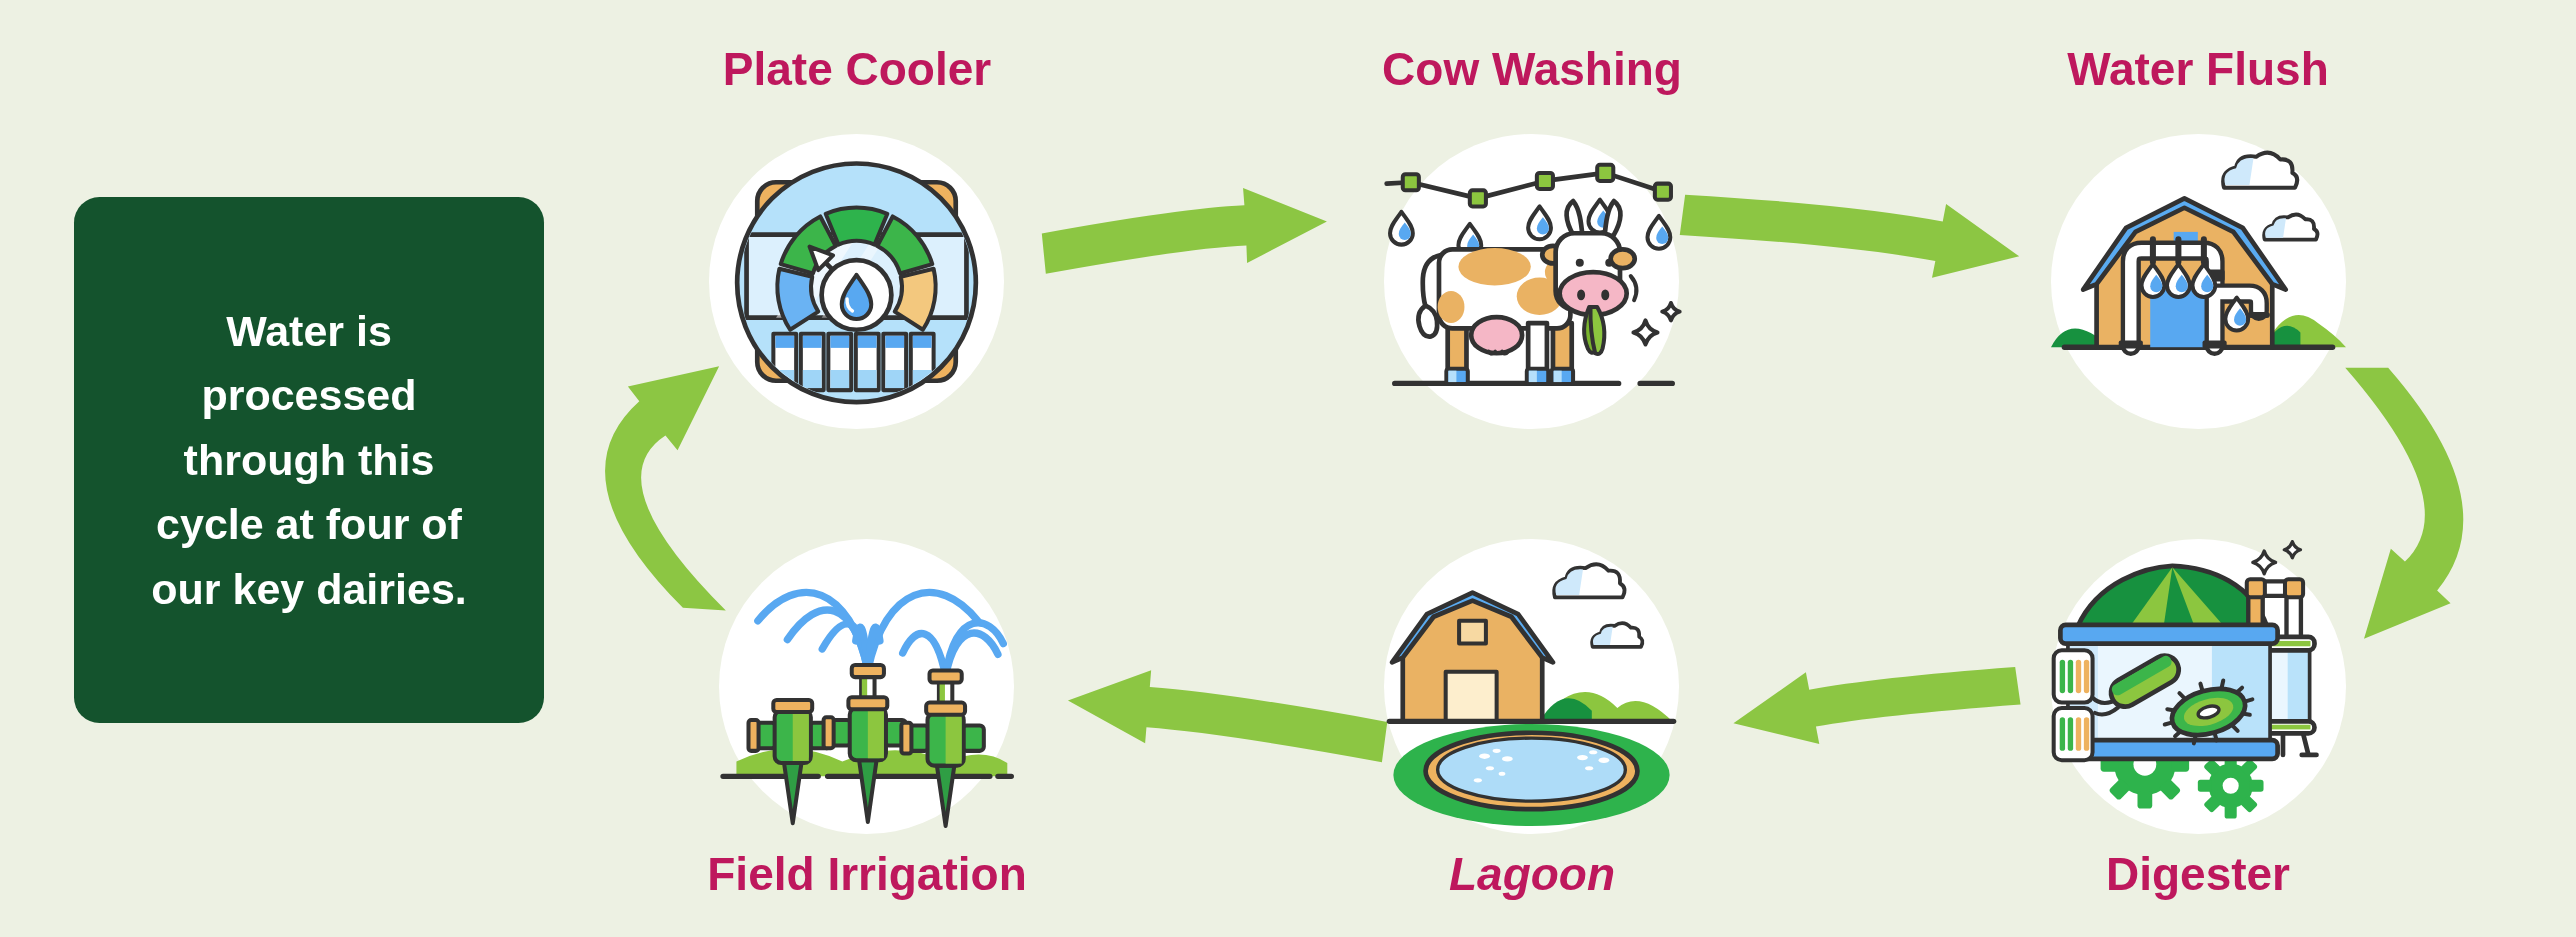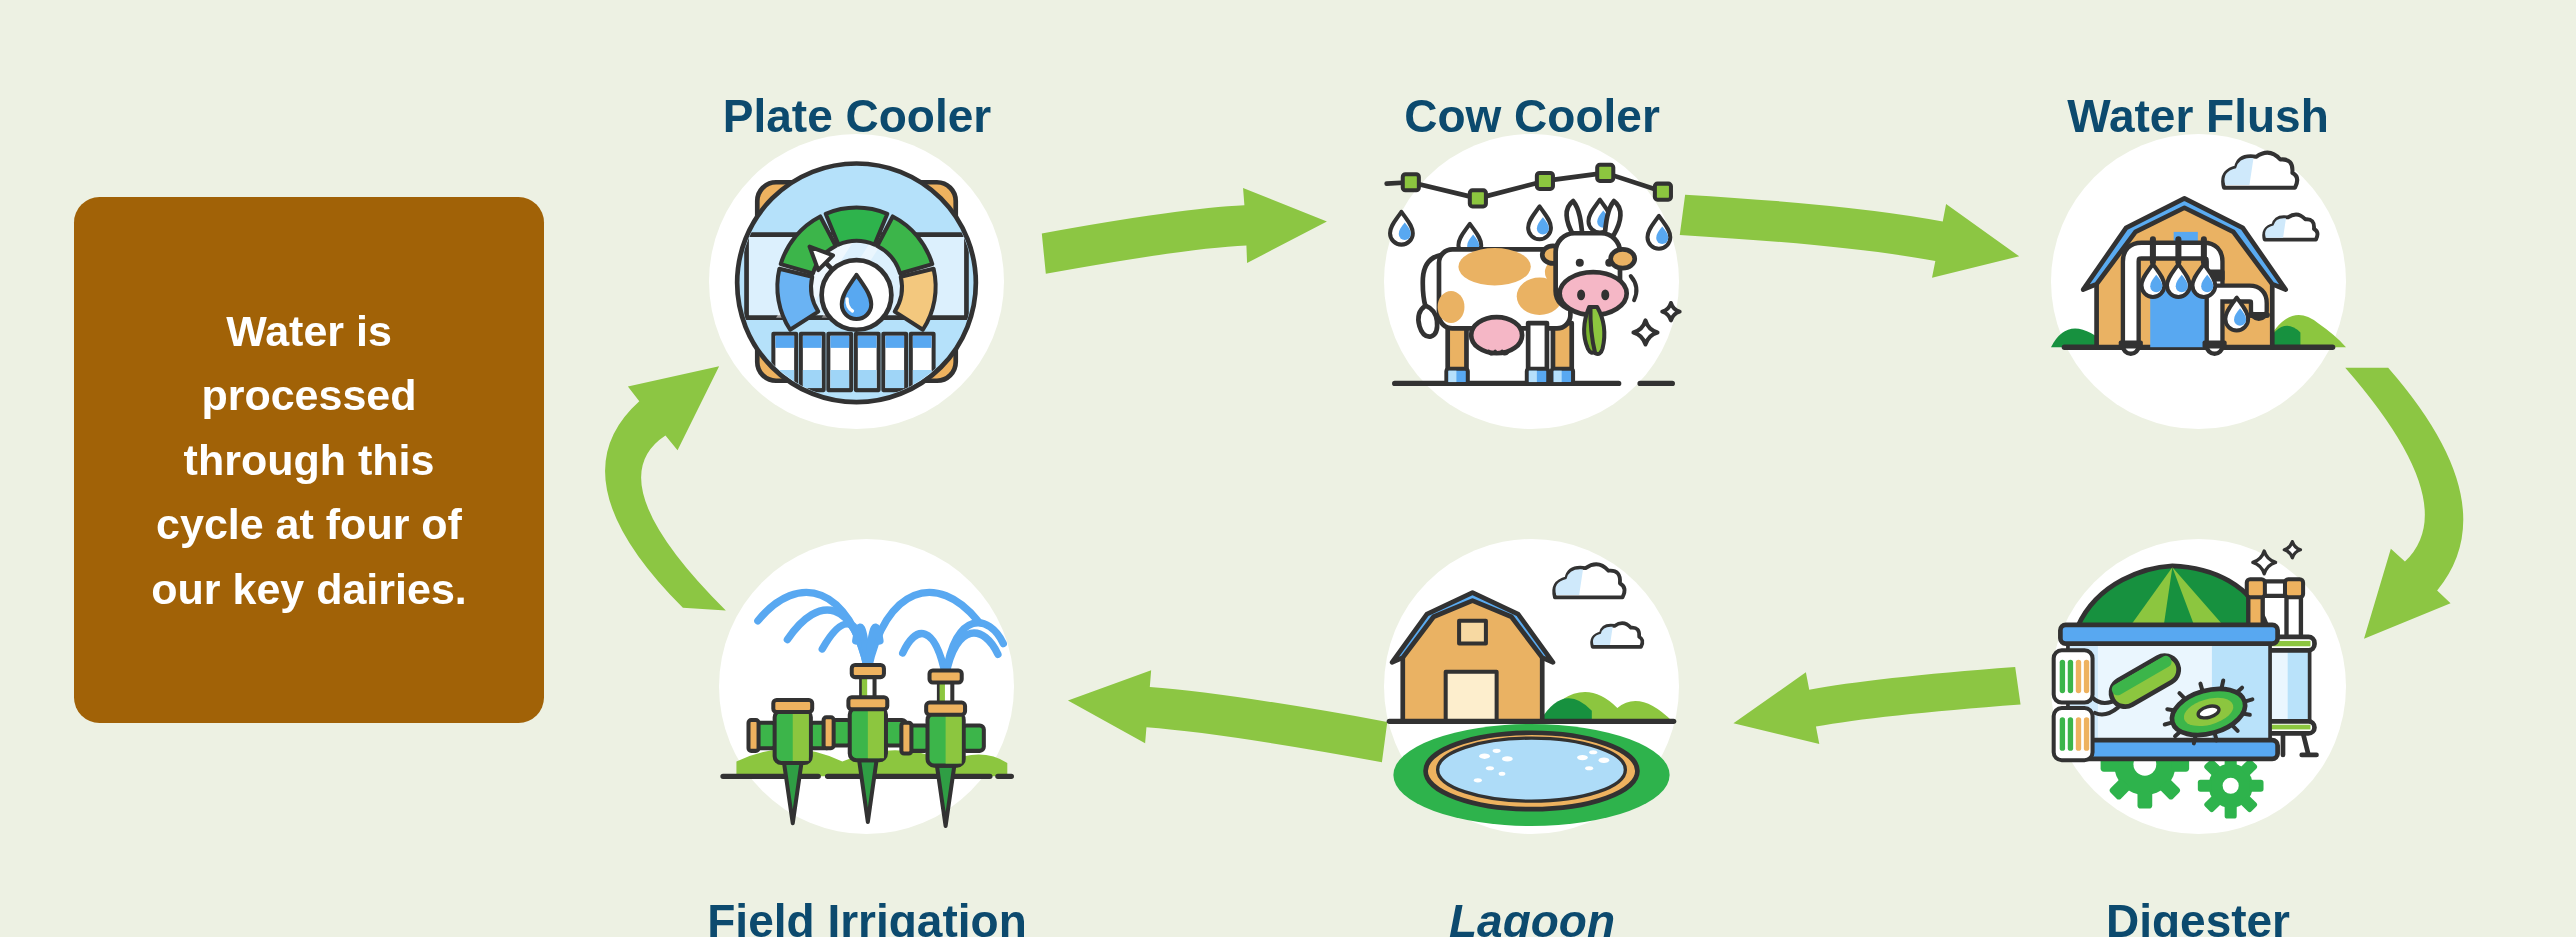--- a/index.html
+++ b/index.html
@@ -1,24 +1,24 @@
 <!DOCTYPE html>
 <html style="font-size:10.7px"><head>
 <meta charset="utf-8">
 <style>
   html,body{margin:0;padding:0;background:#edf1e3;}
   .canvas{position:relative;width:2576px;height:938px;background:#edf1e3;overflow:hidden;
           font-family:"Liberation Sans",sans-serif;}
   .flow{position:absolute;left:0;top:0;}
-  .caption{position:absolute;left:74px;top:197px;width:470px;height:526px;background:#a16207;
+  .caption{position:absolute;left:74px;top:197px;width:470px;height:526px;background:#14532d;
            border-radius:25.5px;display:flex;align-items:center;justify-content:center;}
   .caption p{width:330px;margin:0;text-align:center;color:#ffffff;font-weight:700;
              font-size:43px;line-height:1.5;}
   .station-label{position:absolute;width:604px;text-align:center;font-weight:700;
-                 font-size:46px;color:#0c4a6e;margin-top:47px;}
+                 font-size:46px;color:#be185d;}
   .label-top{top:42px;}
   .label-bottom{top:847px;}
   .circle{position:absolute;width:295px;height:295px;background:#ffffff;border-radius:50%;}
   .circle svg{position:absolute;left:0;top:0;overflow:visible;}
   .ol{stroke:#323232;stroke-linejoin:round;stroke-linecap:round;}
 </style>
 </head>
 <body>
 
 <div class="canvas">
@@ -32,21 +32,21 @@
       <path d="M2068,1076 Q1834,1033 1714,1024 L1716,999 L1592,1044 L1707,1108 L1709,1084 Q1826,1093 2060,1136 Z"></path>
       <path d="M1082,910 Q888,717 992,649 L1010,671 L1072,546 L936,576 L953,598 Q825,713 1018,906 Z"></path>
     </g>
   </svg>
 
   <div class="caption">
     <p>Water is processed through this cycle at four of our key dairies.</p>
   </div>
 
   <div class="station-label label-top" style="left:555px;">Plate Cooler</div>
-  <div class="station-label label-top" style="left:1230px;">Cow Cooler</div>
+  <div class="station-label label-top" style="left:1230px;">Cow Washing</div>
   <div class="station-label label-top" style="left:1896px;">Water Flush</div>
   <div class="station-label label-bottom" style="left:565px;">Field Irrigation</div>
   <div class="station-label label-bottom" style="left:1230px;font-style:italic;">Lagoon</div>
   <div class="station-label label-bottom" style="left:1896px;">Digester</div>
 
   <div class="circle" style="left:709px;top:134px;">
     <svg width="295" height="295" viewBox="0 0 440 440">
       <defs>
           <clipPath id="pcClip">
             <circle cx="220" cy="222" r="174"></circle>

